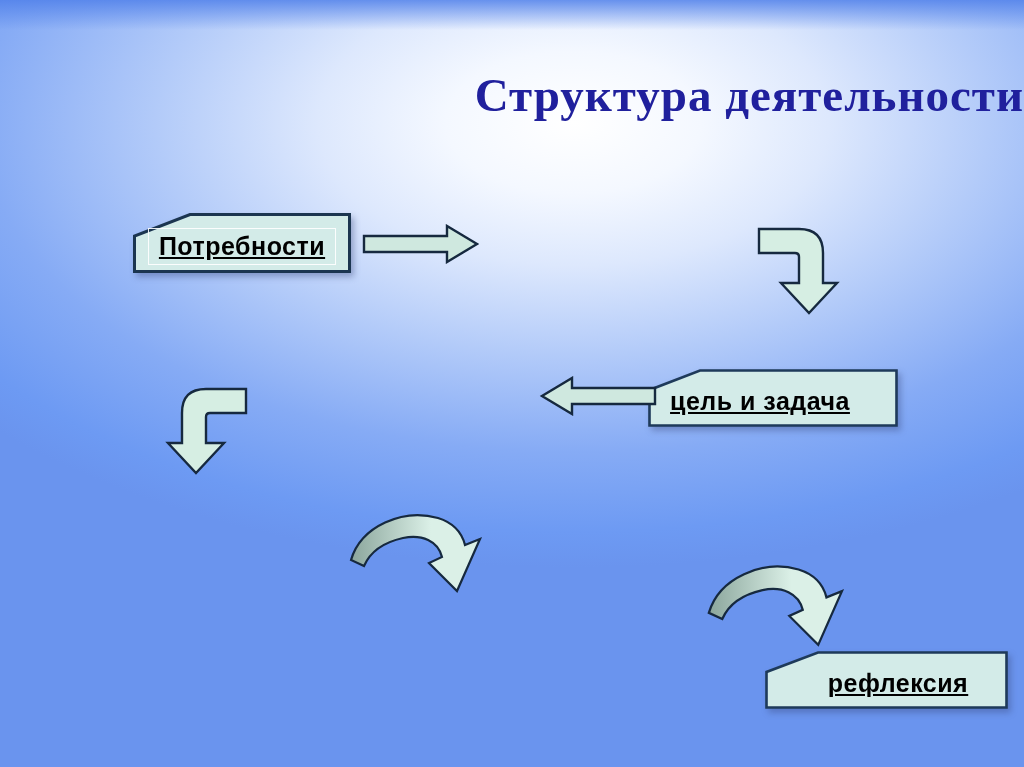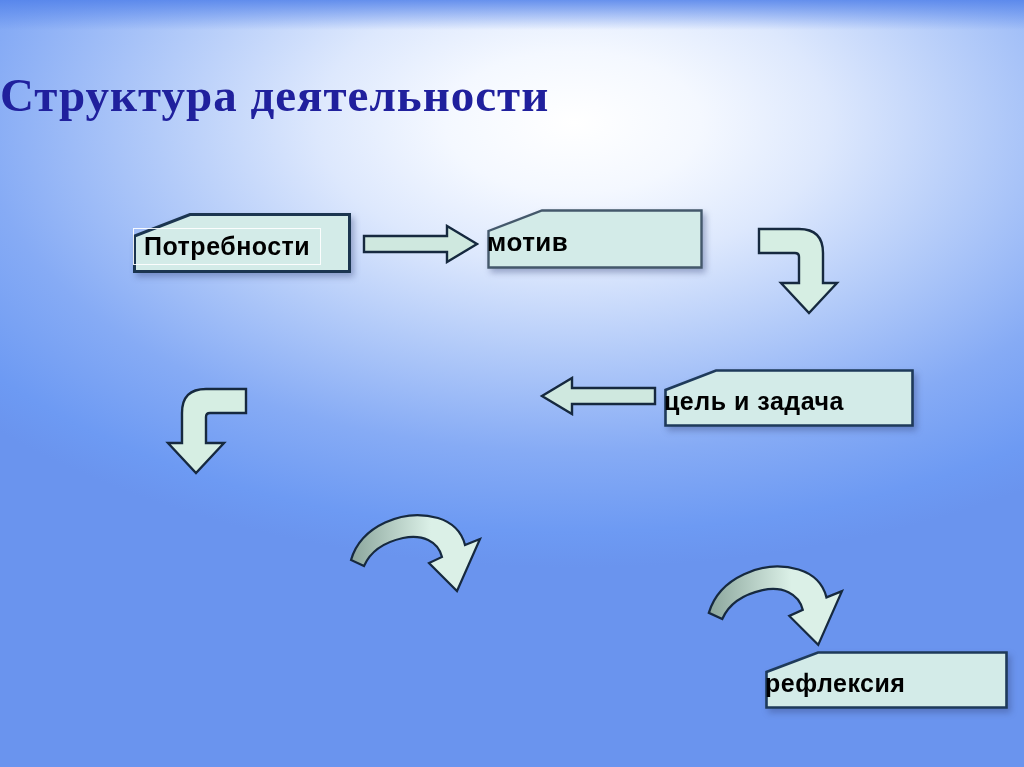--- a/index.html
+++ b/index.html
@@ -9,48 +9,49 @@
     overflow:hidden;
     font-family:"Liberation Sans","DejaVu Sans",sans-serif;
     background:
       linear-gradient(180deg, rgba(81,129,234,0.85) 0px, rgba(81,129,234,0.0) 30px),
       radial-gradient(ellipse 78% 58% at 56% 16%,
         #ffffff 0%, #f4f8ff 16%, #dde8fd 32%, #b3cbf9 52%, #86abf5 74%, #6d9af3 92%, #6a94ee 100%);
     background-color:#6d9af3;
   }
   .title{
     position:absolute;left:0;top:68px;width:100%;
-    text-align:left;
+    text-align:right;
     font-family:"Liberation Serif","DejaVu Serif",serif;
     font-weight:bold;
     font-size:47px;
     letter-spacing:1px;
     color:#20209d;
     margin:0;
   }
   .node{position:absolute;}
   .node svg{position:absolute;left:0;top:0;display:block;
     filter:drop-shadow(3px 4px 3px rgba(55,70,125,0.40));}
   .node .lbl{
     position:absolute;left:0;top:0;width:100%;height:100%;
-    display:flex;align-items:center;justify-content:flex-start;
+    display:flex;align-items:center;justify-content:center;
     padding-top:7px;box-sizing:border-box;
     font-weight:bold;color:#000;font-size:25px;
     letter-spacing:0.5px;
+    text-decoration:underline;
   }
   .node .lbl .inner-outline{
     border:1px solid rgba(255,255,255,0.9);
     padding:3px 10px;
   }
   .arrow{position:absolute;}
   .arrow svg{display:block;}
   
   .n-potrebnosti{left:133px;top:213px;width:218px;height:60px;}
   .n-motiv      {left:487px;top:209px;width:216px;height:60px;}
-  .n-tsel       {left:664px;top:369px;width:224px;height:58px;}
+  .n-tsel       {left:648px;top:369px;width:224px;height:58px;}
   .n-deystvie   {left:287px;top:367px;width:214px;height:62px;}
   .n-operatsii  {left:126px;top:527px;width:216px;height:58px;}
   .n-rezultat   {left:480px;top:583px;width:216px;height:57px;}
   .n-refleksiya {left:765px;top:651px;width:266px;height:58px;}
   .n-motiv .lbl{font-size:26px;}
   
   .a-right     {left:362px;top:224px;}
   .a-bent-right{left:757px;top:227px;}
   .a-left      {left:539px;top:376px;}
   .a-bent-left {left:162px;top:387px;}
@@ -66,28 +67,20 @@
 
   <div class="node n-potrebnosti">
     <svg width="218" height="60" viewBox="0 0 218 60">
       <polygon points="57,1.5 216.5,1.5 216.5,58.5 1.5,58.5 1.5,23" fill="#d3ebe8" stroke="#1b3550" stroke-width="3" stroke-linejoin="miter"></polygon>
     </svg>
     <span class="lbl">
         <span class="inner-outline">Потребности</span>
       </span>
   </div>
 
-  <div class="node n-motiv">
-    <svg width="216" height="60" viewBox="0 0 216 60">
-      <polygon points="55,1.5 214.5,1.5 214.5,58.5 1.5,58.5 1.5,22" fill="#d3ebe8" stroke="#44586b" stroke-width="2.4" stroke-linejoin="miter"></polygon>
-    </svg>
-    <span class="lbl">
-        <span>мотив</span>
-      </span>
-  </div>
 
   <div class="node n-tsel">
     <svg width="250" height="58" viewBox="0 0 250 58">
       <polygon points="52,1.5 248.5,1.5 248.5,56.5 1.5,56.5 1.5,21" fill="#d3ebe8" stroke="#1e3a5a" stroke-width="2.6" stroke-linejoin="miter"></polygon>
     </svg>
     <span class="lbl">
         <span>цель и задача</span>
       </span>
   </div>
 

